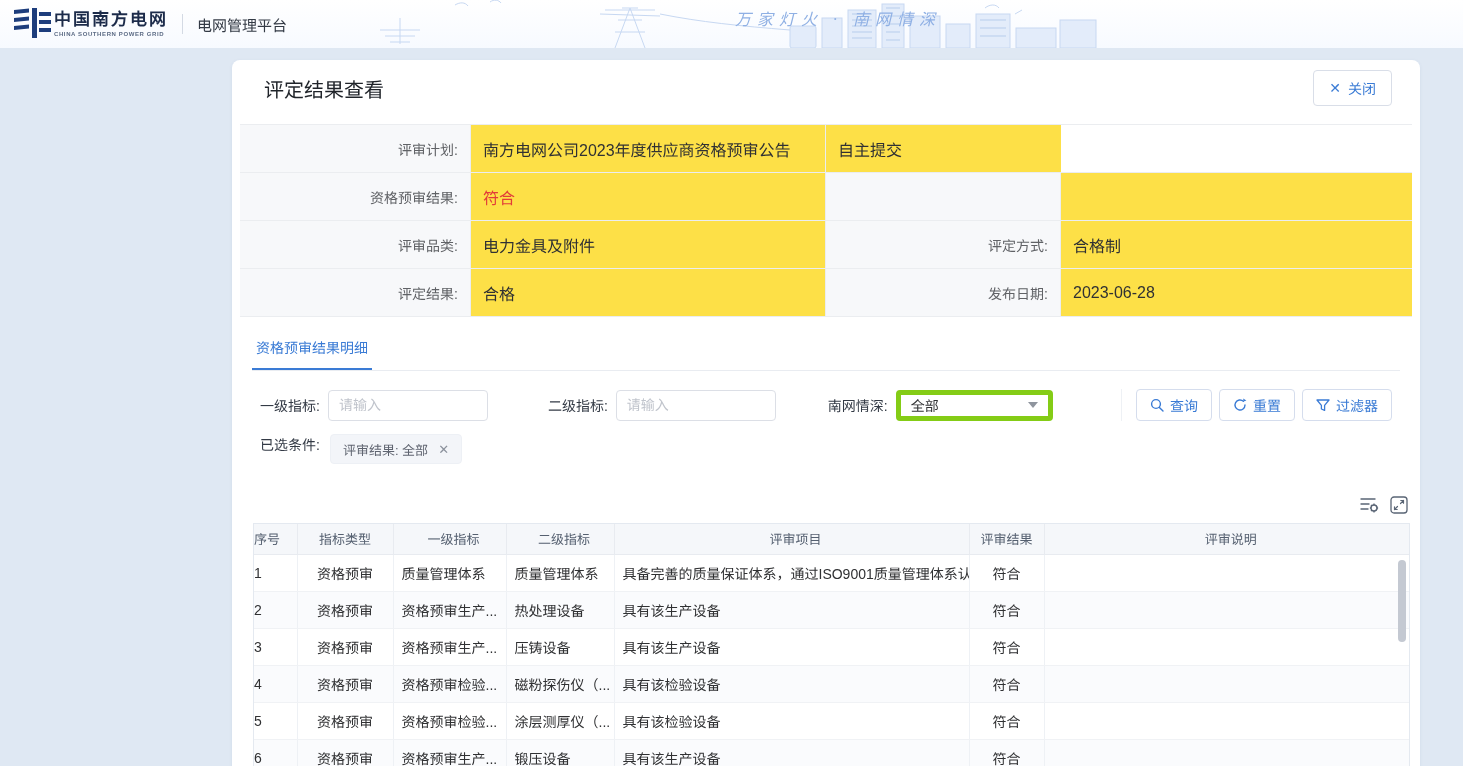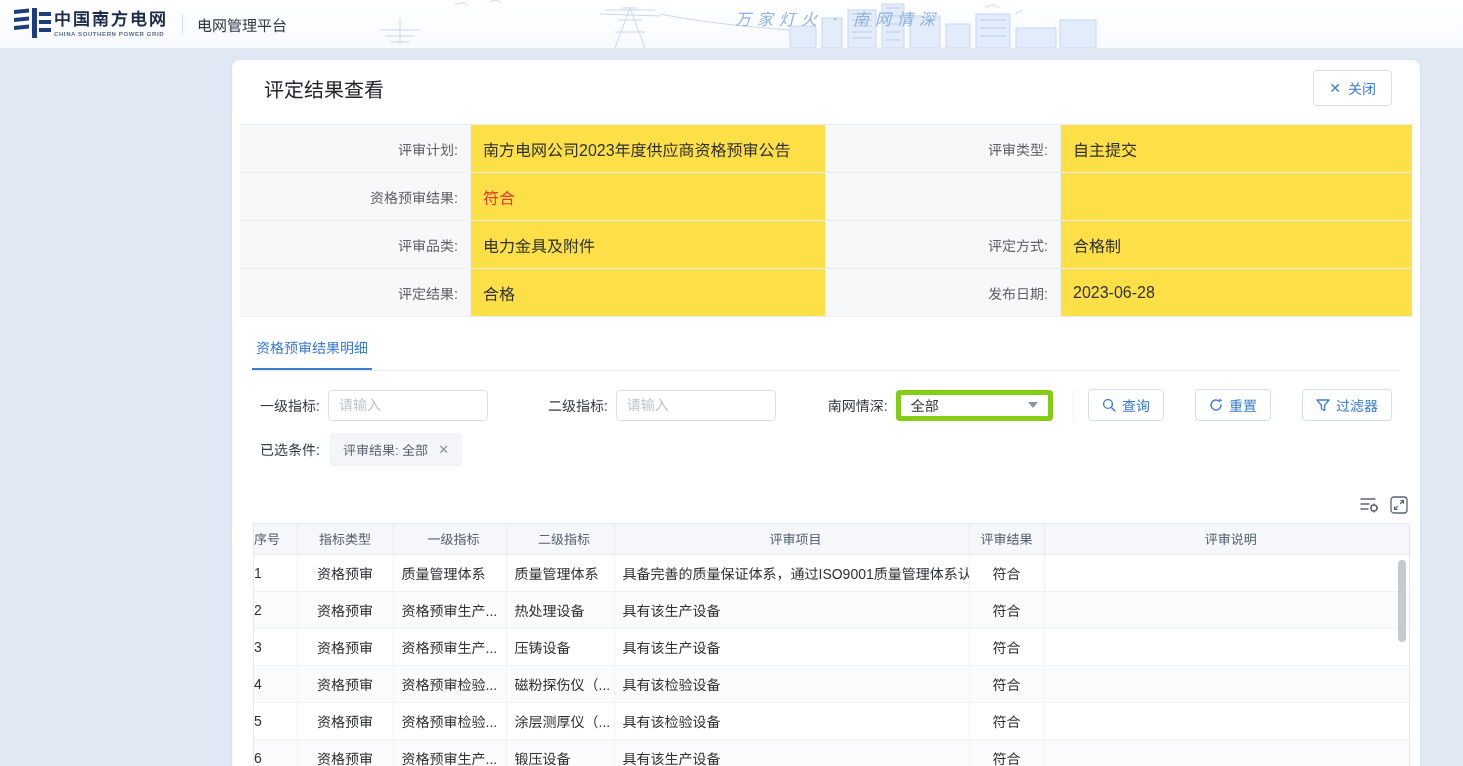--- a/index.html
+++ b/index.html
@@ -51,27 +51,27 @@
   .f-label { font-size:14px; color:#333a45; margin-right:8px; white-space:nowrap; }
   .f-input { width:160px; height:31px; border:1px solid #dcdfe6; border-radius:4px; padding:0 10px;
     font-size:14px; color:#303133; outline:none; font-family:inherit; }
   .f-input::placeholder { color:#c0c4cc; }
   .gap1 { width:60px; } .gap2 { width:52px; }
   .f-select { width:157px; height:31px; border:5px solid #84cc16; border-radius:4px; background:#fff;
     display:flex; align-items:center; justify-content:space-between; padding:0 10px; cursor:pointer; }
   .f-select-text { font-size:14px; color:#303133; }
   .caret-down { width:0; height:0; border-left:5px solid transparent; border-right:5px solid transparent;
     border-top:6px solid #8f959e; }
-  .btn-group { margin-left:auto; display:flex; gap:31px; padding-left:14px; border-left:1px solid #eef1f5; }
+  .btn-group { margin-left:auto; display:flex; gap:7px; padding-left:14px; border-left:1px solid #eef1f5; }
   .tool-btn { display:flex; align-items:center; gap:6px; height:32px; padding:0 13px; background:#fff;
     border:1px solid #d5dded; border-radius:4px; color:#3a7bd5; font-size:14px; cursor:pointer; }
   .tool-btn svg { display:block; }
 
   
-  .selected-row { margin:13px 28px 0 28px; display:flex; align-items:center; height:30px; }
+  .selected-row { margin:13px 28px 0 28px; display:flex; height:30px; }
   .sel-label { font-size:14px; color:#333a45; margin-right:10px; }
   .sel-tag { display:flex; align-items:center; gap:10px; background:#f3f5f9; border:1px solid #edf0f5;
     border-radius:4px; padding:6px 12px; font-size:13px; color:#5f6470; }
   .tag-x { color:#8b919c; font-size:13px; cursor:pointer; line-height:1; }
 
   
   .tools-row { margin:32px 12px 0 0; display:flex; justify-content:flex-end; align-items:center; gap:10px; }
   .tool-icon { cursor:pointer; display:block; }
 
   
@@ -154,21 +154,20 @@
     <button class="close-btn">
       <span class="close-x">✕</span>
       <span>关闭</span>
     </button>
   </div>
 
   <section class="info-grid">
     <div class="info-row">
       <div class="info-label">评审计划:</div>
       <div class="info-value">南方电网公司2023年度供应商资格预审公告</div>
-      <div class="info-label">评审类型:</div>
       <div class="info-value">自主提交</div>
     </div>
     <div class="info-row">
       <div class="info-label">资格预审结果:</div>
       <div class="info-value val-red">符合</div>
       <div class="info-label"></div>
       <div class="info-value"></div>
     </div>
     <div class="info-row">
       <div class="info-label">评审品类:</div>

